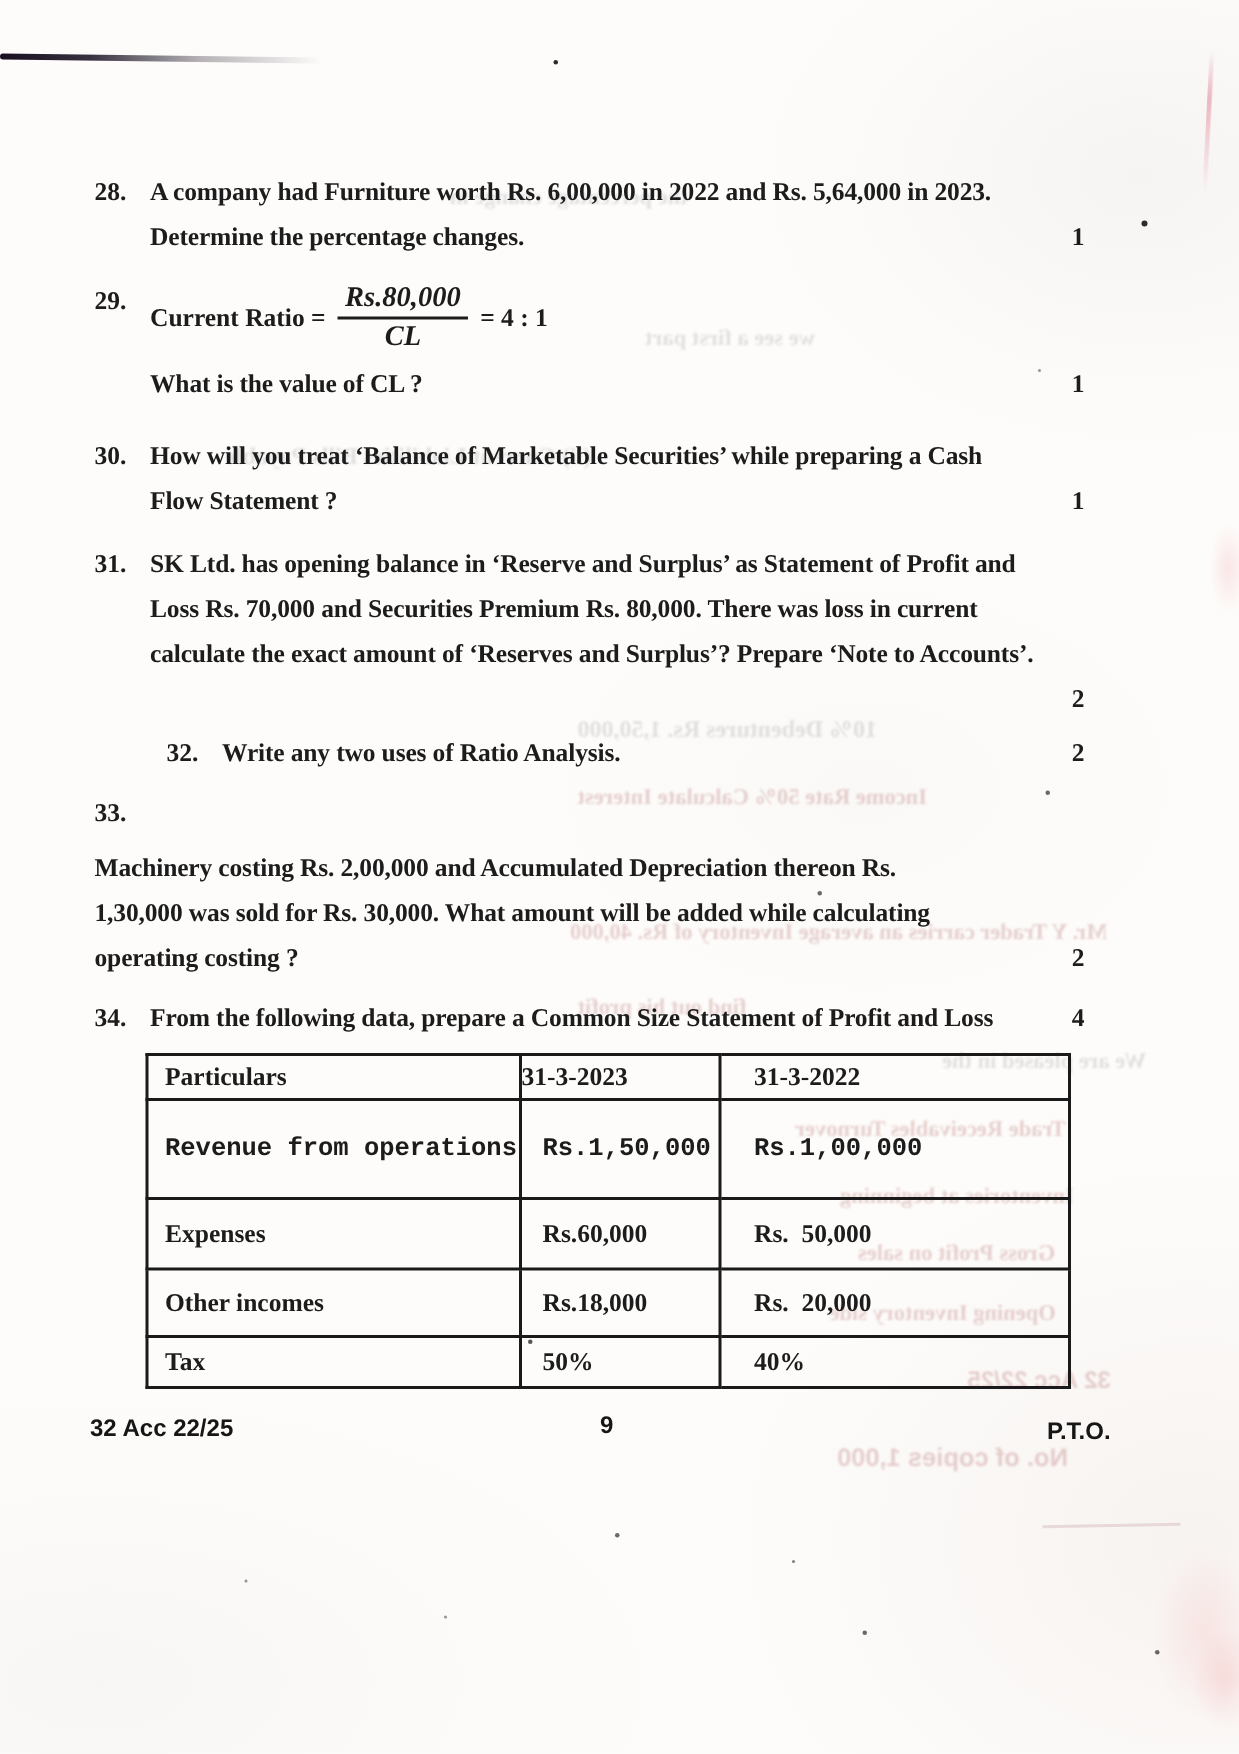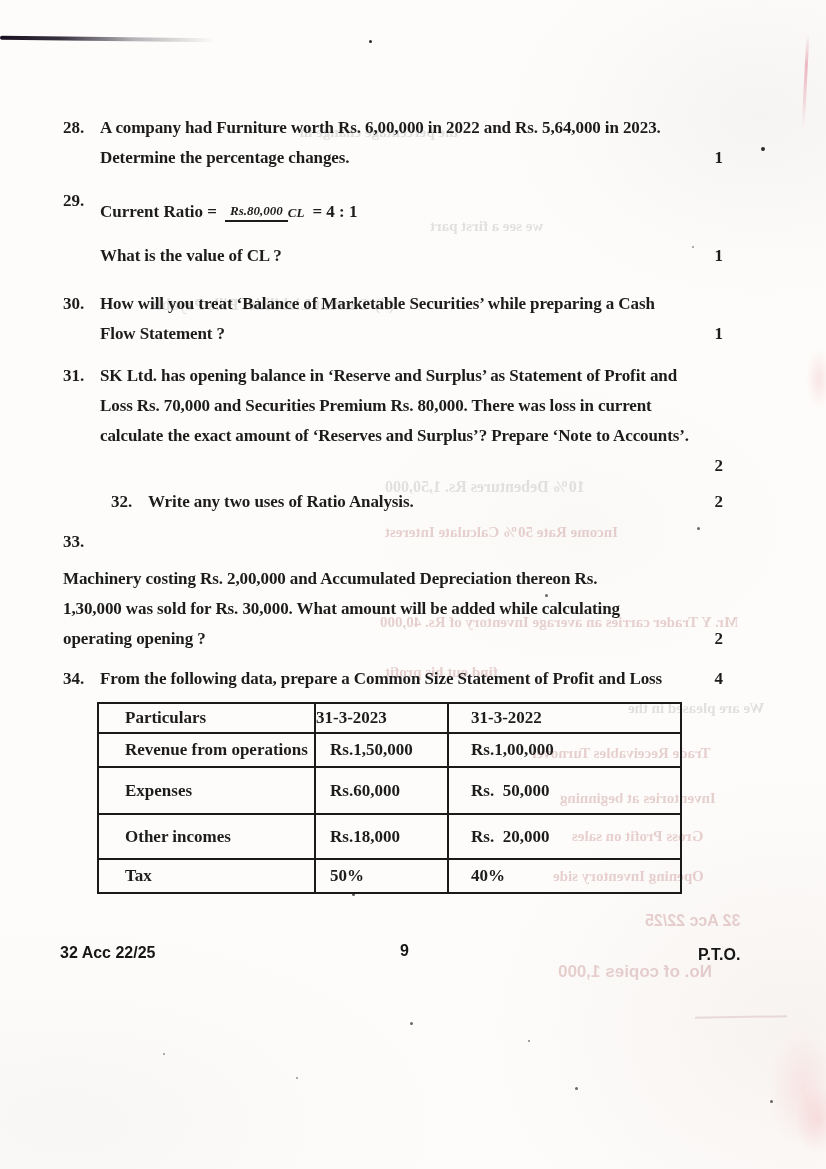--- a/index.html
+++ b/index.html
@@ -18,30 +18,30 @@
   
   .questions{position:absolute;left:63px;top:113px;width:700px;}
   .q{display:flex;position:relative;}
   .q-num{width:37px;flex:0 0 37px;font-weight:700;font-size:17px;line-height:30px;}
   .q-body{flex:1;position:relative;}
   .q-line{font-weight:700;font-size:17px;line-height:30px;height:30px;white-space:nowrap;letter-spacing:-0.1px;}
   .mark{position:absolute;right:40px;bottom:0;font-weight:700;font-size:17px;line-height:30px;}
   .mark-line{font-weight:700;font-size:17px;line-height:30px;height:30px;text-align:right;padding-right:40px;}
   
   .ratio-row{display:flex;align-items:center;height:52px;font-weight:700;font-size:17px;}
-  .frac{display:inline-flex;flex-direction:row;align-items:center;margin:0 8px;font-style:italic;font-size:13px;}
+  .frac{display:inline-flex;flex-direction:column;align-items:center;margin:0 8px;font-style:italic;font-size:19px;}
   .frac-num{padding:0 5px 1px;border-bottom:2px solid #1c1c1c;}
   .frac-den{padding-top:1px;}
   
   table.dtable{border-collapse:collapse;margin-left:34px;margin-top:8px;}
   table.dtable td,table.dtable th{
     border:2px solid #1a1a1a;font-weight:700;font-size:17px;color:#1c1c1c;
     text-align:left;vertical-align:middle;white-space:pre;
   }
-  th.c1,td.c1{width:188px;padding-left:26px;}
+  th.c1,td.c1{width:188px;padding-left:11px;}
   th.c2,td.c2{width:116px;padding-left:14px;}
   th.c3,td.c3{width:208px;padding-left:22px;}
   th.c2{text-align:center;padding-left:0;}
   
   .footer-item{position:absolute;font-family:"Liberation Sans",sans-serif;font-weight:700;font-size:16px;color:#161616;}
   
   .bleed{position:absolute;transform:scaleX(-1);filter:blur(0.7px);font-weight:700;white-space:nowrap;pointer-events:none;}
   .bleed.pink{color:rgba(178,106,106,0.30);}
   .bleed.gray{color:rgba(128,126,138,0.22);}
   .streak{position:absolute;top:37px;left:0;width:215px;height:4px;border-radius:2px;
@@ -149,41 +149,41 @@
         <div class="q-line">Write any two uses of Ratio Analysis.</div>
         <span class="mark">2</span>
       </div>
     </div>
 
     <div class="q" style="margin-top:10px;flex-direction:column;">
       <div class="q-num">33.</div>
       <div class="q-body">
         <div class="q-line">Machinery costing Rs. 2,00,000 and Accumulated Depreciation thereon Rs.</div>
         <div class="q-line">1,30,000 was sold for Rs. 30,000. What amount will be added while calculating</div>
-        <div class="q-line">operating opening ?</div>
+        <div class="q-line">operating costing ?</div>
         <span class="mark">2</span>
       </div>
     </div>
 
     <div class="q" style="margin-top:10px;">
       <div class="q-num">34.</div>
       <div class="q-body">
         <div class="q-line">From the following data, prepare a Common Size Statement of Profit and Loss</div>
         <span class="mark">4</span>
       </div>
     </div>
 
     <table class="dtable">
       <tbody>
           <tr style="height:30px;">
         <th class="c1">Particulars</th>
         <th class="c2">31-3-2023</th>
         <th class="c3">31-3-2022</th>
       </tr>
-      <tr style="height:34px;">
+      <tr style="height:66px;font-family:Liberation Mono, monospace;">
         <td class="c1">Revenue from operations</td>
         <td class="c2">Rs.1,50,000</td>
         <td class="c3">Rs.1,00,000</td>
       </tr>
       <tr style="height:47px;">
         <td class="c1">Expenses</td>
         <td class="c2">Rs.60,000</td>
         <td class="c3">Rs.  50,000</td>
       </tr>
       <tr style="height:45px;">

